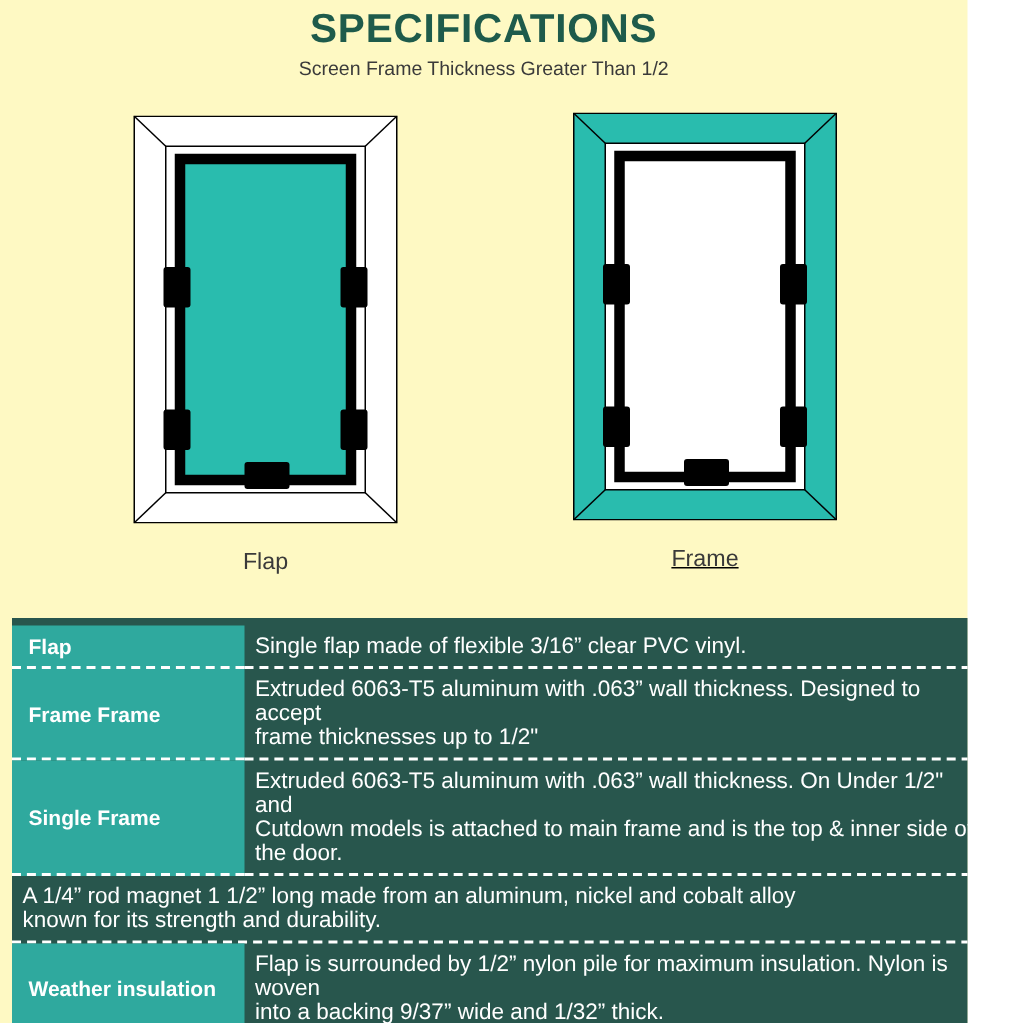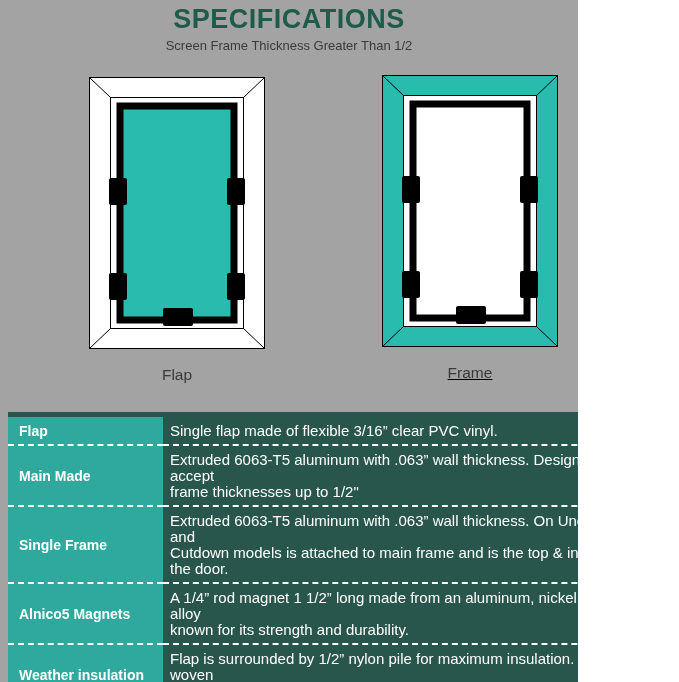--- a/index.html
+++ b/index.html
@@ -10,21 +10,21 @@
     --text-dark: #3a3a3a;
     --white: #ffffff;
   }
   * { margin: 0; padding: 0; box-sizing: border-box; }
   html, body { background: #fff; }
   body {
     width: 679px; height: 682px;
     font-family: "Liberation Sans", sans-serif;
     overflow: hidden;
   }
-  .page { position: relative; width: 578px; height: 682px; background: #a3a3a3; overflow: hidden; }
+  .page { position: relative; width: 645px; height: 682px; background: #fef9c3; overflow: hidden; }
 
   .page-title {
     position: absolute; top: 4px; left: 0; width: 100%;
     text-align: center;
     font-size: 27px; font-weight: bold; letter-spacing: 0.5px;
     color: var(--title-green);
   }
   .page-subtitle {
     position: absolute; top: 38px; left: 0; width: 100%;
     text-align: center;
@@ -123,42 +123,39 @@
       <div class="term-cell">
         <span class="term-text">Flap</span>
       </div>
       <div class="desc-cell">
         <span class="desc-text">Single flap made of flexible 3/16” clear PVC vinyl.</span>
       </div>
     </div>
 
     <div class="spec-row">
       <div class="term-cell">
-        <span class="term-text">Main Made</span>
+        <span class="term-text">Frame Frame</span>
       </div>
       <div class="desc-cell">
         <span class="desc-text">Extruded 6063-T5 aluminum with .063” wall thickness. Designed to accept
 frame thicknesses up to 1/2"</span>
       </div>
     </div>
 
     <div class="spec-row">
       <div class="term-cell">
         <span class="term-text">Single Frame</span>
       </div>
       <div class="desc-cell">
         <span class="desc-text">Extruded 6063-T5 aluminum with .063” wall thickness. On Under 1/2" and
 Cutdown models is attached to main frame and is the top &amp; inner side of the door.</span>
       </div>
     </div>
 
     <div class="spec-row">
-      <div class="term-cell">
-        <span class="term-text">Alnico5 Magnets</span>
-      </div>
       <div class="desc-cell">
         <span class="desc-text">A 1/4” rod magnet 1 1/2” long made from an aluminum, nickel and cobalt alloy
 known for its strength and durability.</span>
       </div>
     </div>
 
 
     <div class="spec-row">
       <div class="term-cell">
         <span class="term-text">Weather insulation</span>

